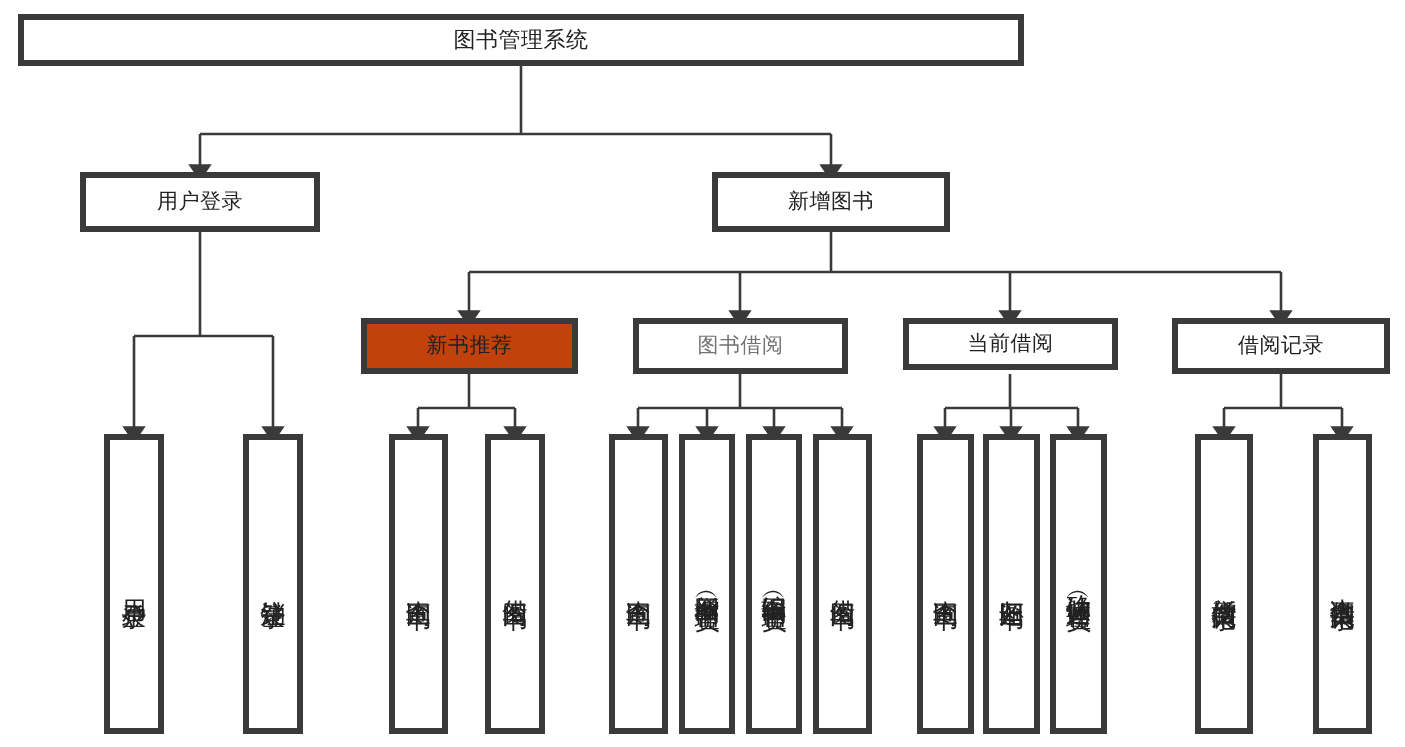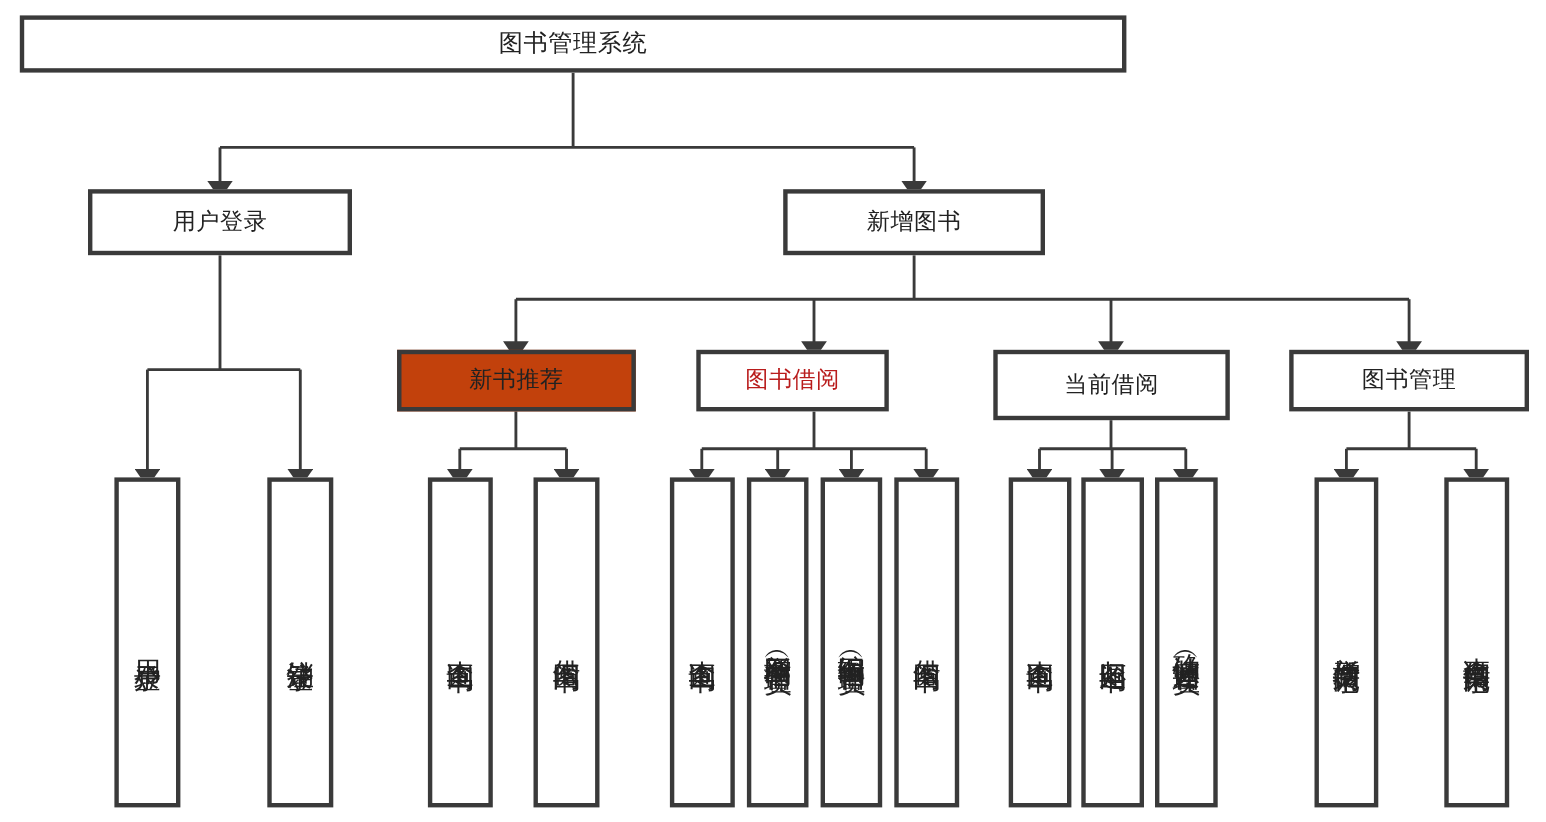--- a/index.html
+++ b/index.html
@@ -21,26 +21,27 @@
     position: absolute;
     left: 0;
     top: 0;
     width: 1405px;
     height: 747px;
     pointer-events: none;
   }
   .node {
     position: absolute;
     box-sizing: border-box;
-    border: 4px solid #fca5a5;
+    border: 6px solid #fca5a5;
     background: #ffffff;
     display: flex;
     align-items: center;
     justify-content: center;
     color: #222222;
+    font-family: Liberation Serif, serif;
   }
   .node-label {
     display: block;
     text-align: center;
     line-height: 1.12;
     letter-spacing: 0.5px;
   }
   .h-node .node-label {
     font-size: 21px;
   }
@@ -140,28 +141,28 @@
       </div>
       <div class="node h-node level2" style="left: 80px; top: 172px; width: 240px; height: 60px; border-color: rgb(58, 58, 58); background: rgb(255, 255, 255); color: rgb(34, 34, 34);">
         <span class="node-label">用户登录</span>
       </div>
       <div class="node h-node level2" style="left: 712px; top: 172px; width: 238px; height: 60px; border-color: rgb(58, 58, 58); background: rgb(255, 255, 255); color: rgb(34, 34, 34);">
         <span class="node-label">新增图书</span>
       </div>
       <div class="node h-node level3" style="left: 361px; top: 318px; width: 217px; height: 56px; border-color: rgb(58, 58, 58); background: #c2410c; color: rgb(34, 34, 34);">
         <span class="node-label">新书推荐</span>
       </div>
-      <div class="node h-node level3" style="left: 633px; top: 318px; width: 175px; height: 56px; border-color: rgb(58, 58, 58); background: rgb(255, 255, 255); color: #b91c1c; align-items: center;">
+      <div class="node h-node level3" style="left: 633px; top: 318px; width: 215px; height: 56px; border-color: rgb(58, 58, 58); background: rgb(255, 255, 255); color: #737373; align-items: center;">
         <span class="node-label">图书借阅</span>
       </div>
-      <div class="node h-node level3" style="left: 903px; top: 318px; width: 215px; height: 64px; border-color: rgb(58, 58, 58); background: rgb(255, 255, 255); color: rgb(34, 34, 34);">
+      <div class="node h-node level3" style="left: 903px; top: 318px; width: 215px; height: 52px; border-color: rgb(58, 58, 58); background: rgb(255, 255, 255); color: rgb(34, 34, 34);">
         <span class="node-label">当前借阅</span>
       </div>
       <div class="node h-node level3" style="left: 1172px; top: 318px; width: 218px; height: 56px; border-color: rgb(58, 58, 58); background: rgb(255, 255, 255); color: rgb(34, 34, 34);">
-        <span class="node-label">图书管理</span>
+        <span class="node-label">借阅记录</span>
       </div>
       <div class="node v-node leaf" style="left: 104px; top: 434px; width: 60px; height: 300px; border-color: rgb(58, 58, 58); background: rgb(255, 255, 255); color: rgb(34, 34, 34);">
         <span class="node-label">用户登录</span>
       </div>
       <div class="node v-node leaf" style="left: 243px; top: 434px; width: 60px; height: 300px; border-color: rgb(58, 58, 58); background: rgb(255, 255, 255); color: rgb(34, 34, 34);">
         <span class="node-label">注销登录</span>
       </div>
       <div class="node v-node leaf" style="left: 389px; top: 434px; width: 59px; height: 300px; border-color: rgb(58, 58, 58); background: rgb(255, 255, 255); color: rgb(34, 34, 34);">
         <span class="node-label">查询图书</span>
       </div>

